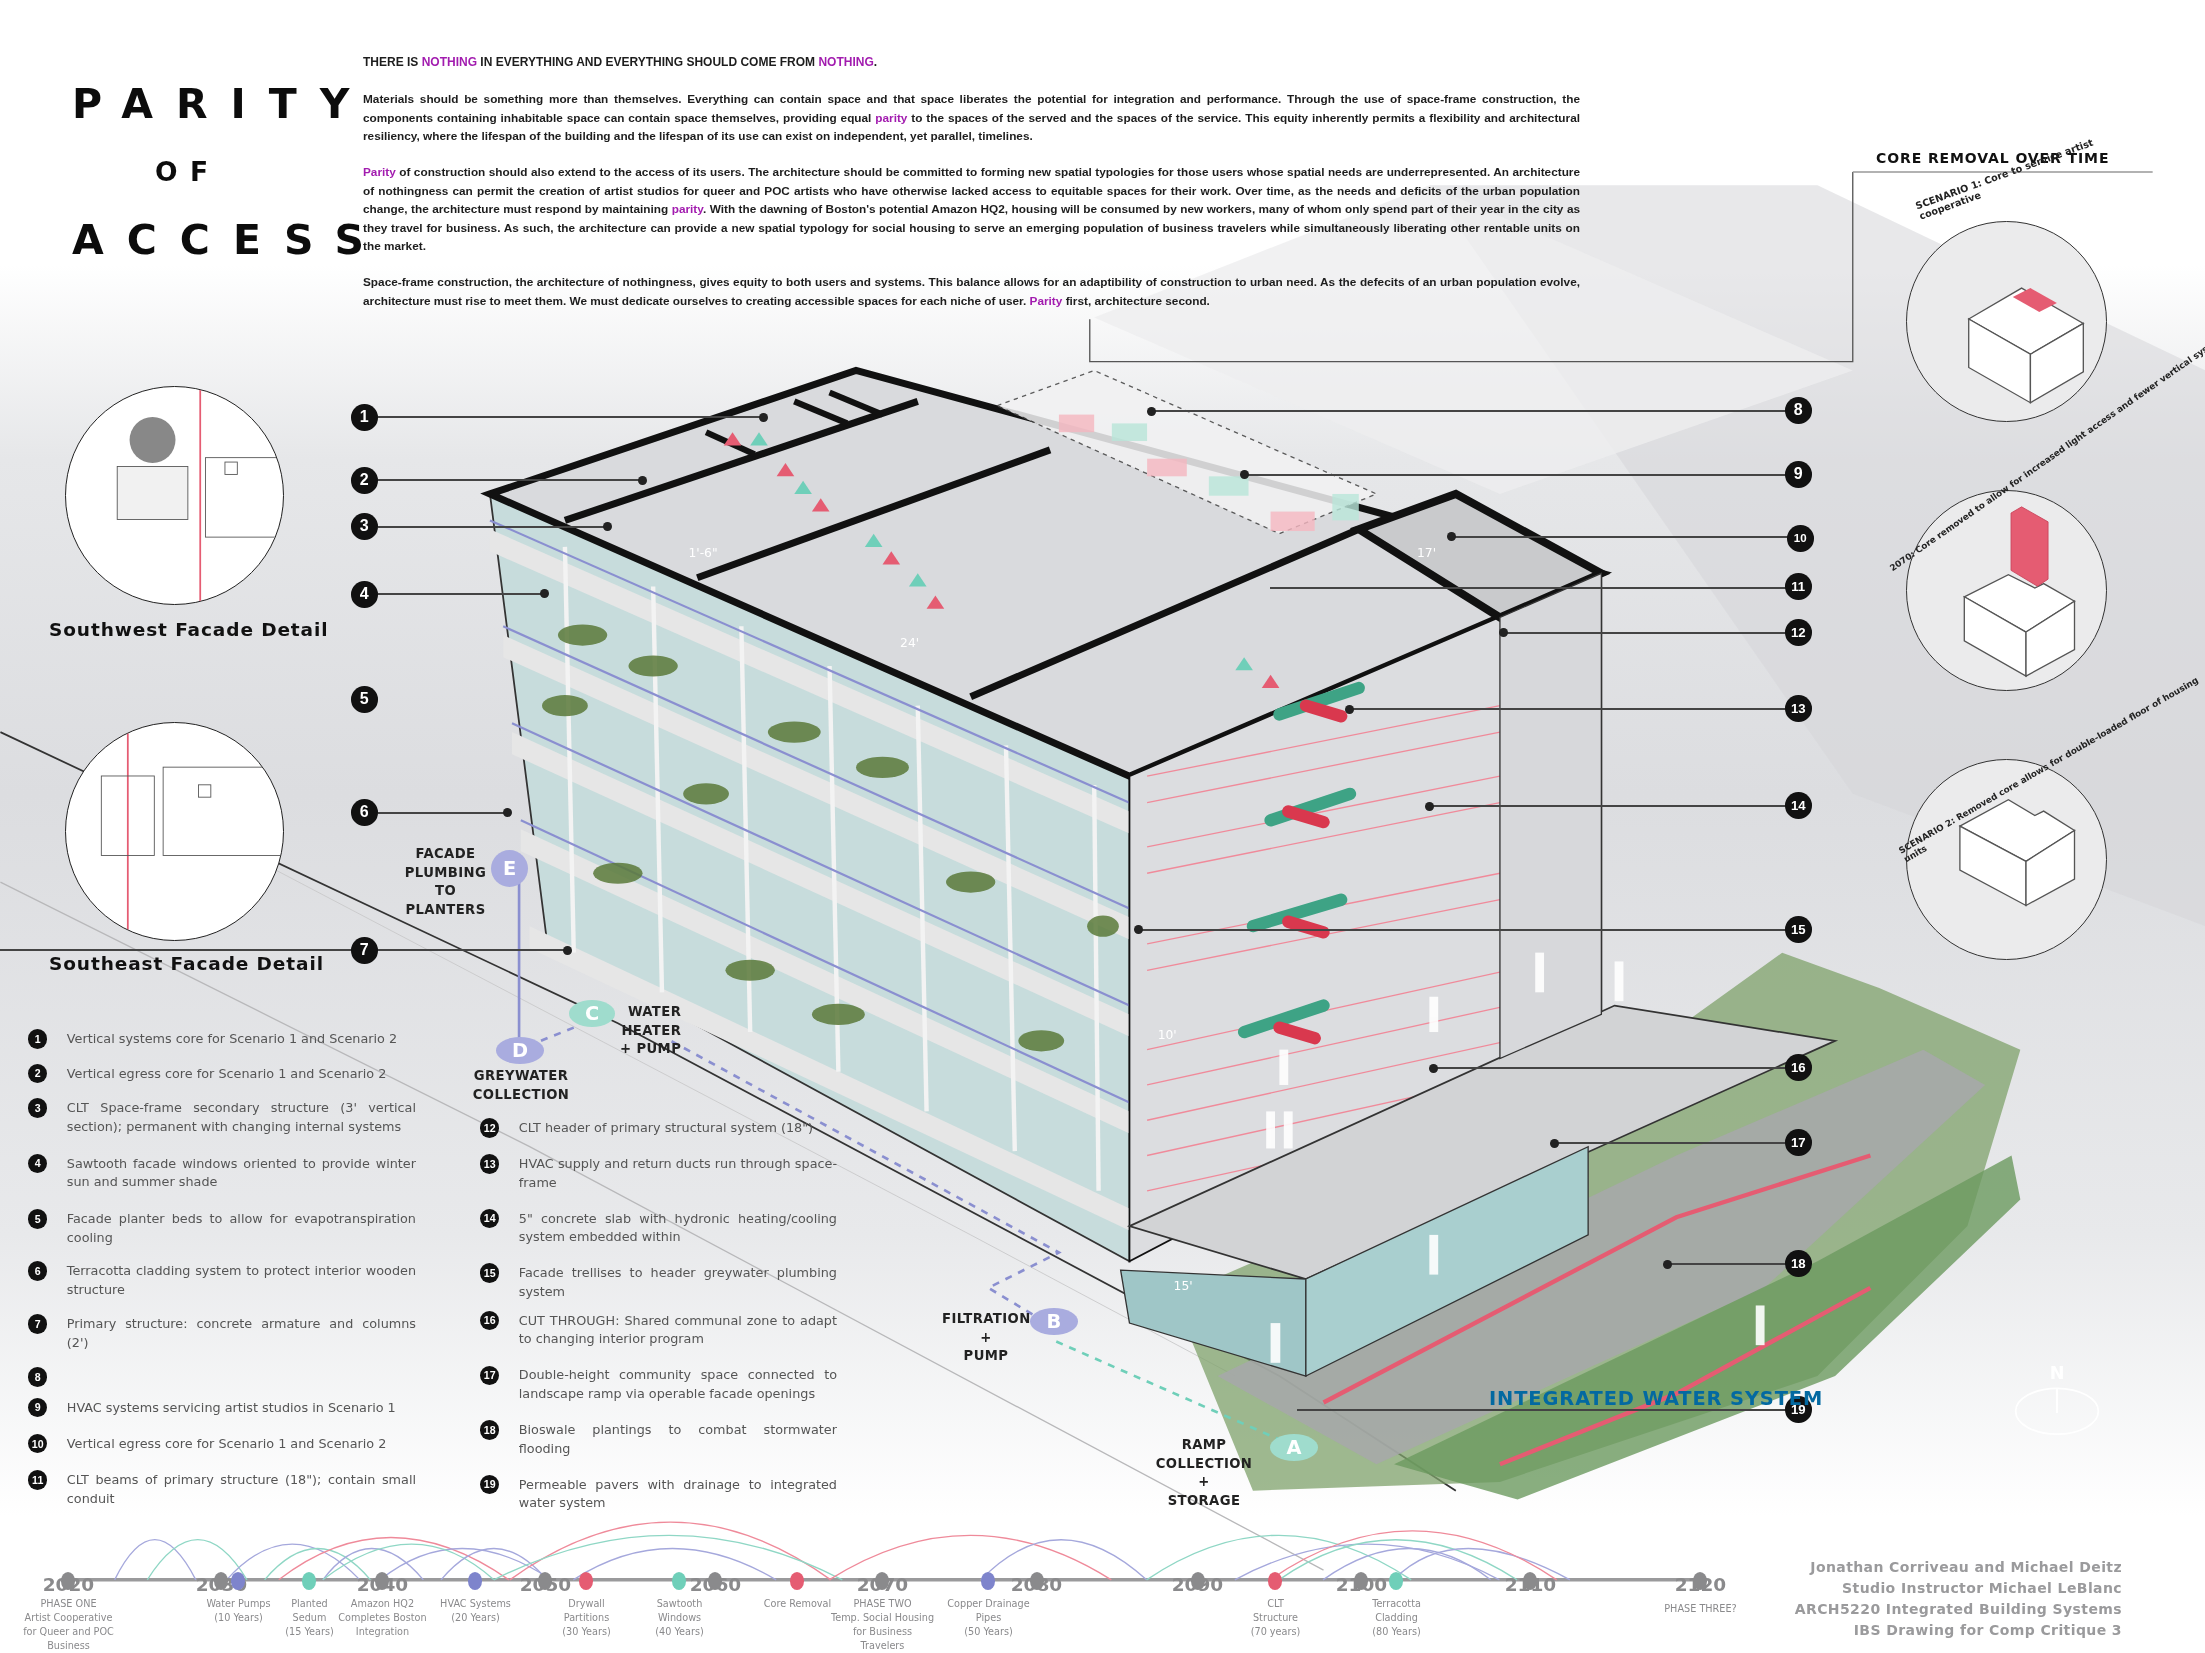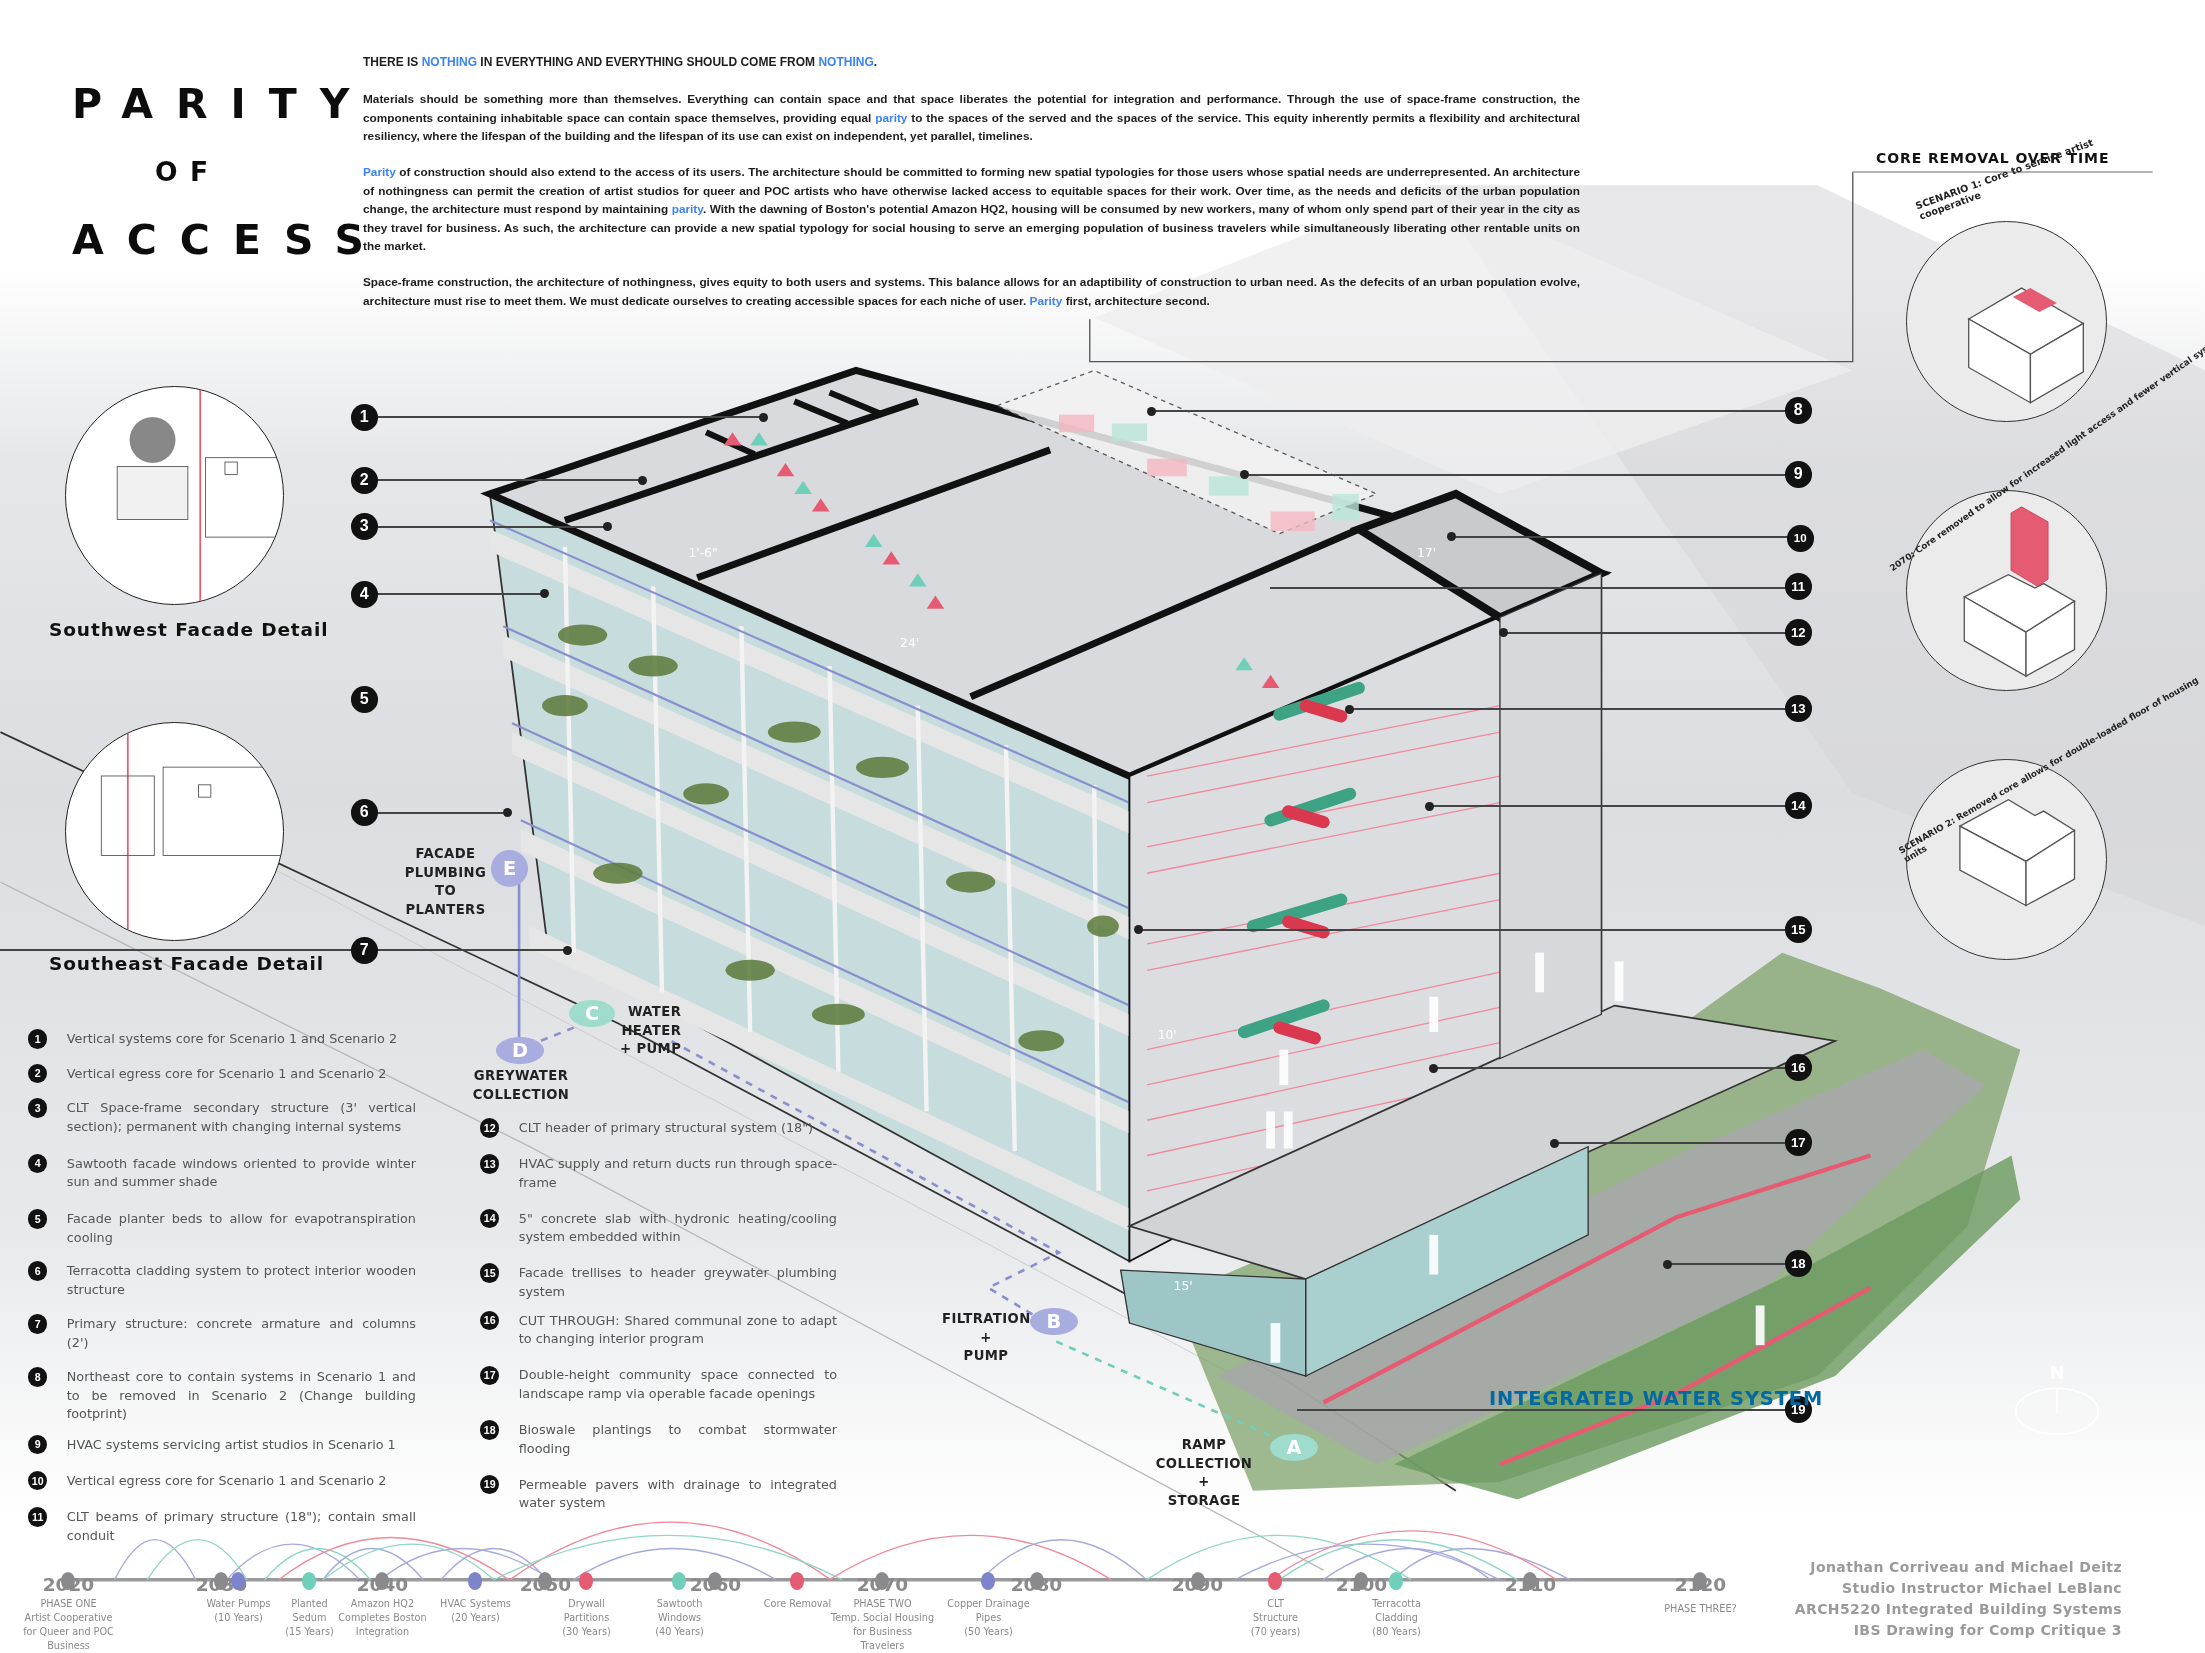--- a/index.html
+++ b/index.html
@@ -14,21 +14,21 @@
 
   
   .title { left: 49px; top: 84px; width: 265px; text-align: center; font-weight: bold; color: #0c0c0c; }
   .title .t1 { font-size: 41px; letter-spacing: 23px; padding-left: 23px; line-height: 1; }
   .title .t2 { font-size: 26.5px; letter-spacing: 12.4px; padding-left: 12.4px; margin-top: 34px; line-height: 1; }
   .title .t3 { font-size: 41px; letter-spacing: 23px; padding-left: 23px; margin-top: 34px; line-height: 1; }
 
   
   .manifesto { left: 363px; top: 53px; width: 1217px; font-family: "Liberation Sans", sans-serif; font-weight: bold; font-size: 11.8px; line-height: 18.5px; color: #1d1d1d; text-align: justify; }
   .manifesto p { margin-bottom: 17.6px; }
-  .manifesto .hl { color: #3b82f6; }
+  .manifesto .hl { color: #a21caf; }
   .manifesto .lead { font-size: 12px; margin-bottom: 18.5px; }
 
   
   .detail-circle { width: 219px; height: 219px; border-radius: 50%; background: #fff; border: 1.8px solid #222; overflow: hidden; }
   .detail-label { font-family: "DejaVu Sans", sans-serif; font-weight: bold; font-size: 18.5px; letter-spacing: 0.9px; color: #111; }
 
   
   .callout { width: 26.5px; height: 26.5px; border-radius: 50%; background: #111; color: #fff; font-weight: bold; font-size: 16px; display: flex; align-items: center; justify-content: center; font-family: "Liberation Sans", sans-serif; }
   .callout.sm { width: 21px; height: 21px; font-size: 11.5px; }
   .leader { height: 1.8px; background: #444; }
@@ -420,21 +420,20 @@
   <div class="legend-item" style="margin-bottom:16px;">
       <span class="callout">6</span>
       <span class="txt">Terracotta cladding system to protect interior wooden structure</span>
     </div>
   <div class="legend-item" style="margin-bottom:16px;">
       <span class="callout">7</span>
       <span class="txt">Primary structure: concrete armature and columns (2')</span>
     </div>
   <div class="legend-item" style="margin-bottom:12.4px;">
       <span class="callout">8</span>
-      <span class="txt">Northeast core to contain systems in Scenario 1 and to be removed in Scenario 2 (Change building footprint)</span>
     </div>
   <div class="legend-item" style="margin-bottom:17.6px;">
       <span class="callout">9</span>
       <span class="txt">HVAC systems servicing artist studios in Scenario 1</span>
     </div>
   <div class="legend-item" style="margin-bottom:17.6px;">
       <span class="callout">10</span>
       <span class="txt">Vertical egress core for Scenario 1 and Scenario 2</span>
     </div>
   <div class="legend-item">

